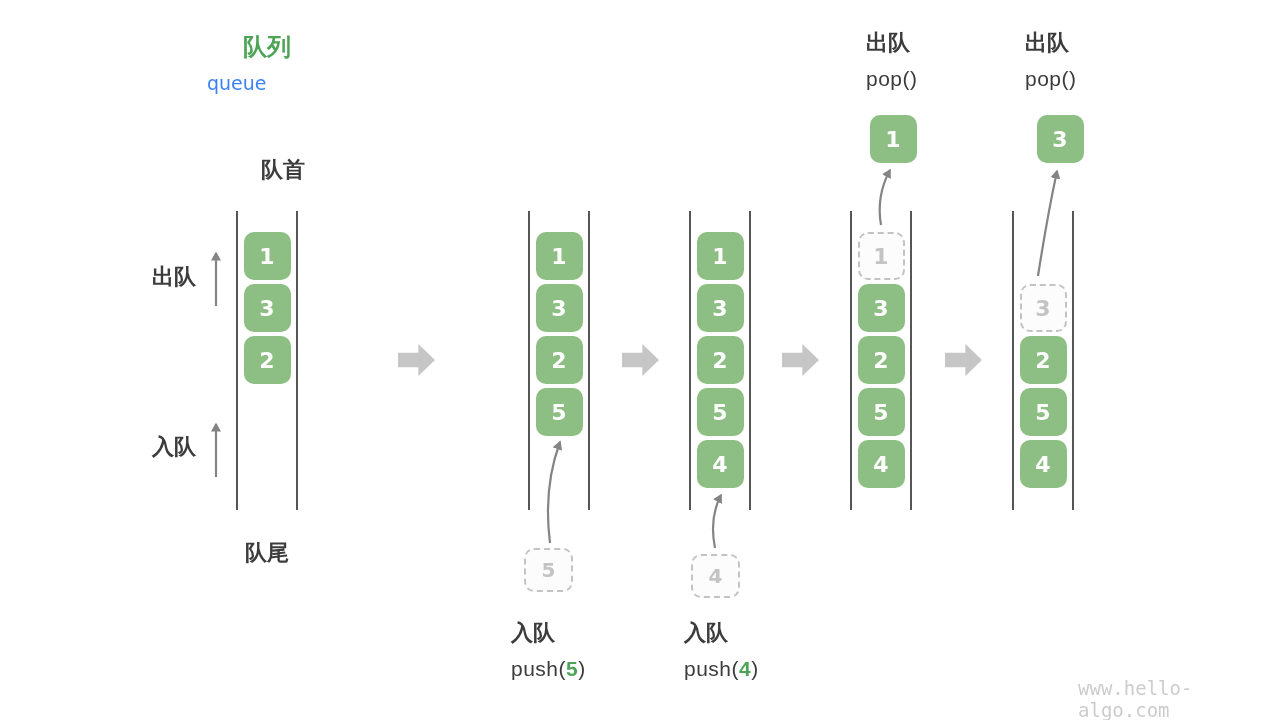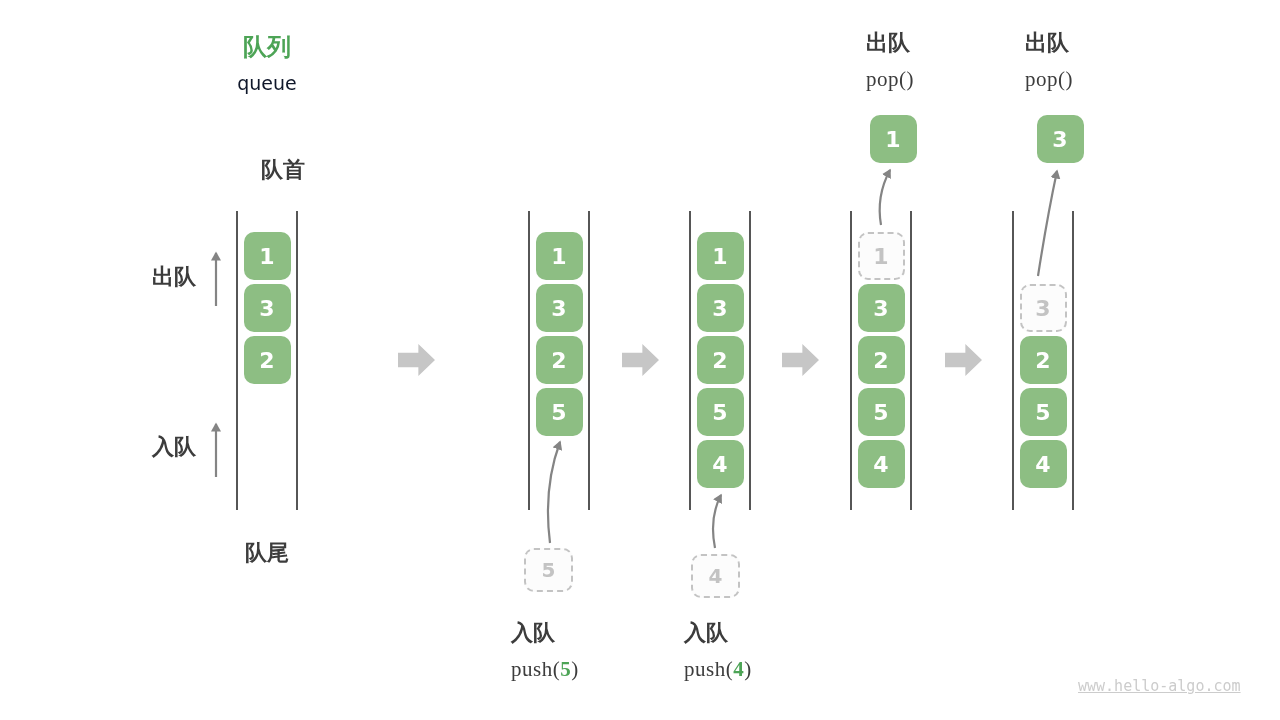--- a/index.html
+++ b/index.html
@@ -3,39 +3,39 @@
 <meta charset="utf-8">
 <style>
   html,body{margin:0;padding:0;background:#fff;}
   .stage{
     position:relative;width:1280px;height:720px;background:#ffffff;
     overflow:hidden;font-family:"DejaVu Sans",sans-serif;
   }
   .abs{position:absolute;}
   .zh{font-weight:bold;color:#3c3c3c;font-size:22px;line-height:26px;}
   .title-zh{font-weight:bold;color:#4da456;font-size:24px;line-height:28px;text-align:center;width:120px;}
-  .title-en{color:#0f172a;font-size:19px;line-height:24px;text-align:center;width:120px;}
+  .title-en{color:#3b82f6;font-size:19px;line-height:24px;width:120px;}
   .centered{text-align:center;width:120px;}
   .channel-line{position:absolute;width:2px;background:#565656;}
   .cell{
     position:absolute;box-sizing:border-box;width:47px;height:48px;border-radius:10px;
     display:flex;align-items:center;justify-content:center;
     font-size:22px;font-weight:bold;
   }
   .cell.solid{background:#8dbe83;color:#ffffff;}
   .cell.dashed{background:#fcfcfc;border:2px dashed #c3c3c3;color:#c3c3c3;font-weight:600;}
   .cell.pending{width:49px;height:44px;font-size:20px;}
   .block-arrow{
     position:absolute;width:37px;height:32px;background:#c6c6c6;
     clip-path:polygon(0% 27%, 55% 27%, 55% 0%, 100% 50%, 55% 100%, 55% 73%, 0% 73%);
   }
   .op-label .op-zh{font-weight:bold;color:#3c3c3c;font-size:22px;line-height:26px;margin-bottom:10px;}
-  .op-code{font-family:Liberation Serif, serif;font-size:21px;line-height:26px;color:#3c3c3c;letter-spacing:0.5px;}
+  .op-code{font-family:Liberation Sans, sans-serif;font-size:21px;line-height:26px;color:#3c3c3c;letter-spacing:0.5px;}
   .op-code .green-arg{color:#4da456;font-weight:bold;}
-  .watermark{font-family:"DejaVu Sans Mono",monospace;font-size:15px;color:#cccccc;text-decoration:underline;}
+  .watermark{font-family:"DejaVu Sans Mono",monospace;font-size:19px;color:#cccccc;}
   svg{position:absolute;left:0;top:0;}
 </style>
 </head>
 <body>
 
 <div class="stage" id="stage">
 
   <svg id="arrow-layer" width="1280" height="720">
     <defs>
       <marker id="ah" markerWidth="12" markerHeight="10" refX="7.5" refY="5" orient="auto" markerUnits="userSpaceOnUse">

